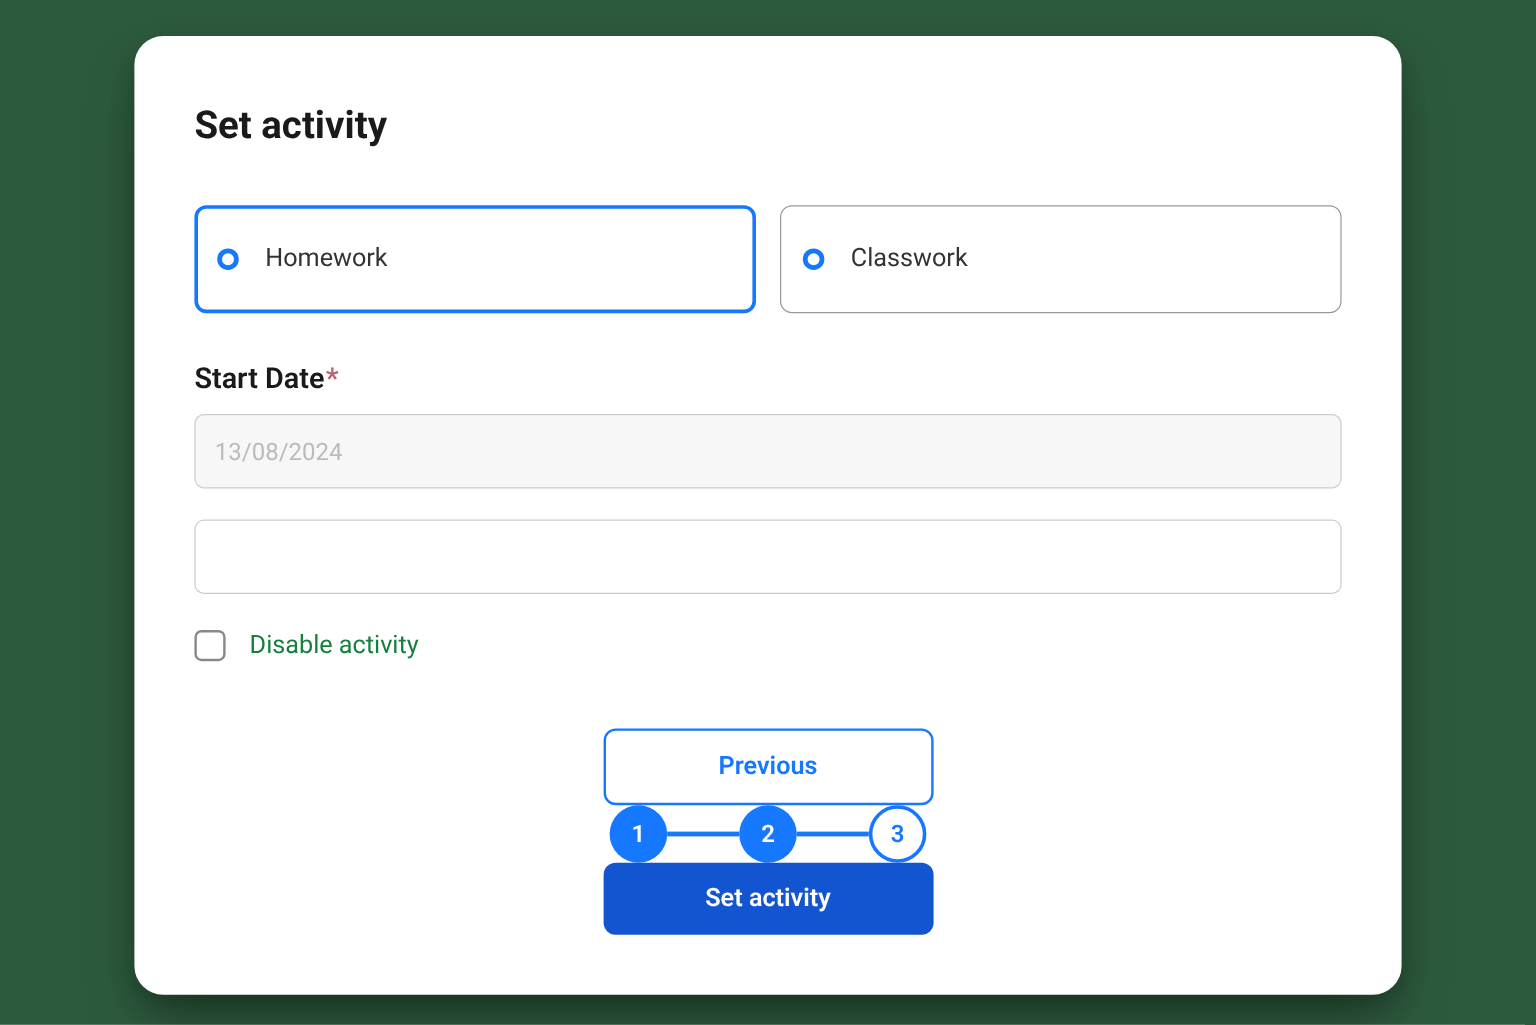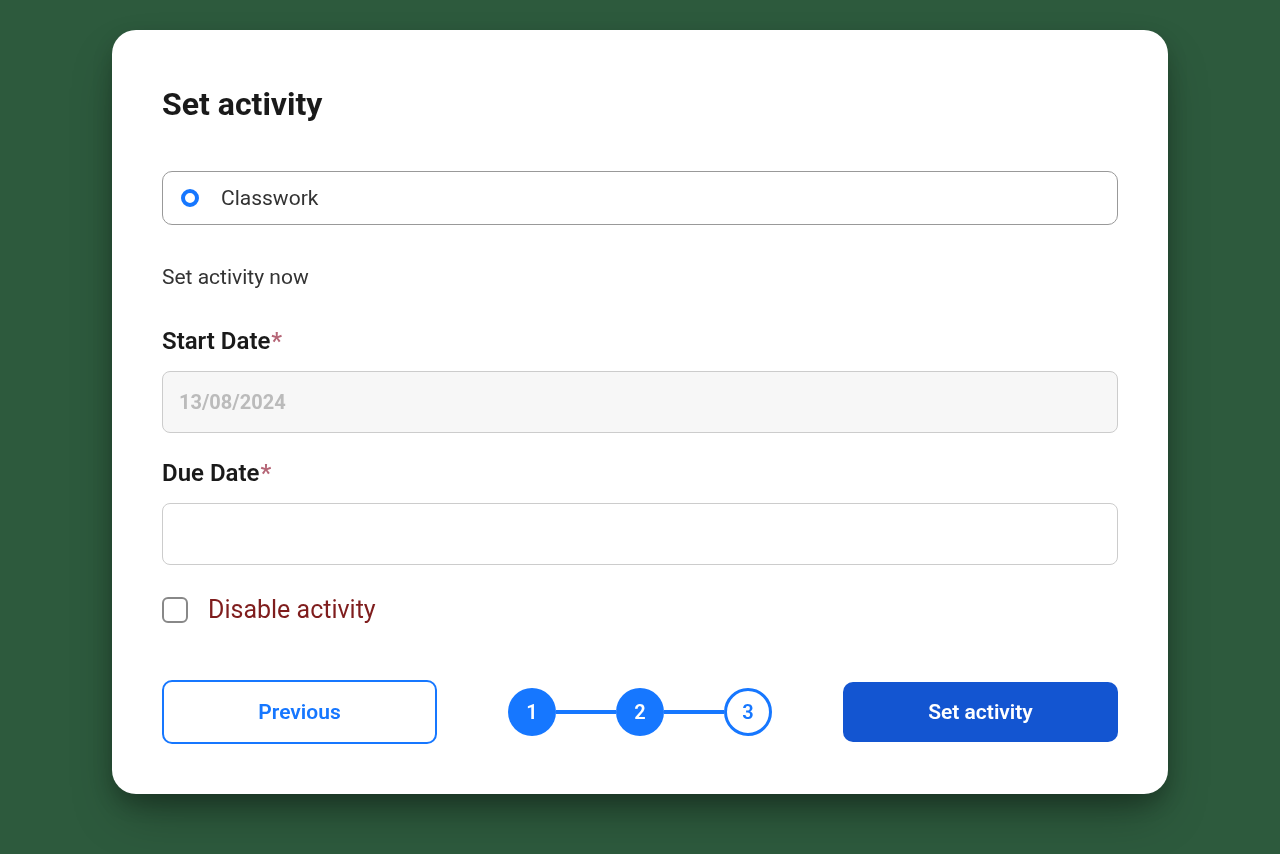--- a/index.html
+++ b/index.html
@@ -33,21 +33,21 @@
     .radio-row {
       display: flex;
       gap: 20px;
       margin-bottom: 40px;
     }
     .radio-option {
       flex: 1;
       display: flex;
       align-items: center;
       gap: 22px;
-      padding: 14px 18px;
+      padding: 32px 18px;
       border: 1.5px solid #999;
       border-radius: 10px;
       font-size: 21px;
       color: #333;
       cursor: pointer;
       background: #fff;
     }
     .radio-option.selected {
       border: 3px solid #1677ff;
       padding: 12px 16px;
@@ -80,49 +80,49 @@
       border: 1.5px solid #ccc;
       border-radius: 8px;
       padding: 18px 16px;
       font-size: 20px;
       font-family: inherit;
       margin-bottom: 26px;
     }
     .date-input.disabled {
       background: #f7f7f7;
       color: #bbb;
-      font-weight: bold;
     }
     .date-input.enabled {
       height: 62px;
     }
     .checkbox-row {
       display: flex;
       align-items: center;
       gap: 20px;
       margin-bottom: 56px;
       margin-top: 4px;
     }
     .checkbox {
       width: 26px;
       height: 26px;
       border: 2px solid #888;
       border-radius: 6px;
       background: #fff;
       cursor: pointer;
     }
     .checkbox-label {
-      font-size: 25px;
-      color: #7f1d1d;
+      font-size: 21px;
+      color: #15803d;
       text-align: right;
     }
     .footer {
       display: flex;
       align-items: center;
       justify-content: space-between;
+      flex-direction: column;
     }
     .btn {
       font-size: 21px;
       font-weight: 600;
       border-radius: 10px;
       padding: 18px 0;
       width: 275px;
       cursor: pointer;
       font-family: inherit;
     }
@@ -165,36 +165,36 @@
       background: #1677ff;
     }
   </style>
 </head>
 <body>
 
 <div class="card">
   <h1 class="title">Set activity</h1>
 
   <div class="radio-row">
+    <div class="radio-option selected">
+      <span class="radio-circle"></span>
+      <span>Homework</span>
+    </div>
     <div class="radio-option">
       <span class="radio-circle"></span>
       <span>Classwork</span>
     </div>
   </div>
 
-  <div class="subtitle">Set activity now</div>
 
   <div class="field-label">
     <span>Start Date</span><span class="req">*</span>
   </div>
   <input class="date-input disabled" disabled="" value="13/08/2024" style="">
 
-  <div class="field-label">
-    <span>Due Date</span><span class="req">*</span>
-  </div>
   <input class="date-input enabled" value="" style="">
 
   <div class="checkbox-row">
     <div class="checkbox"></div>
     <span class="checkbox-label">Disable activity</span>
   </div>
 
   <div class="footer">
     <button class="btn btn-prev">Previous</button>
 

